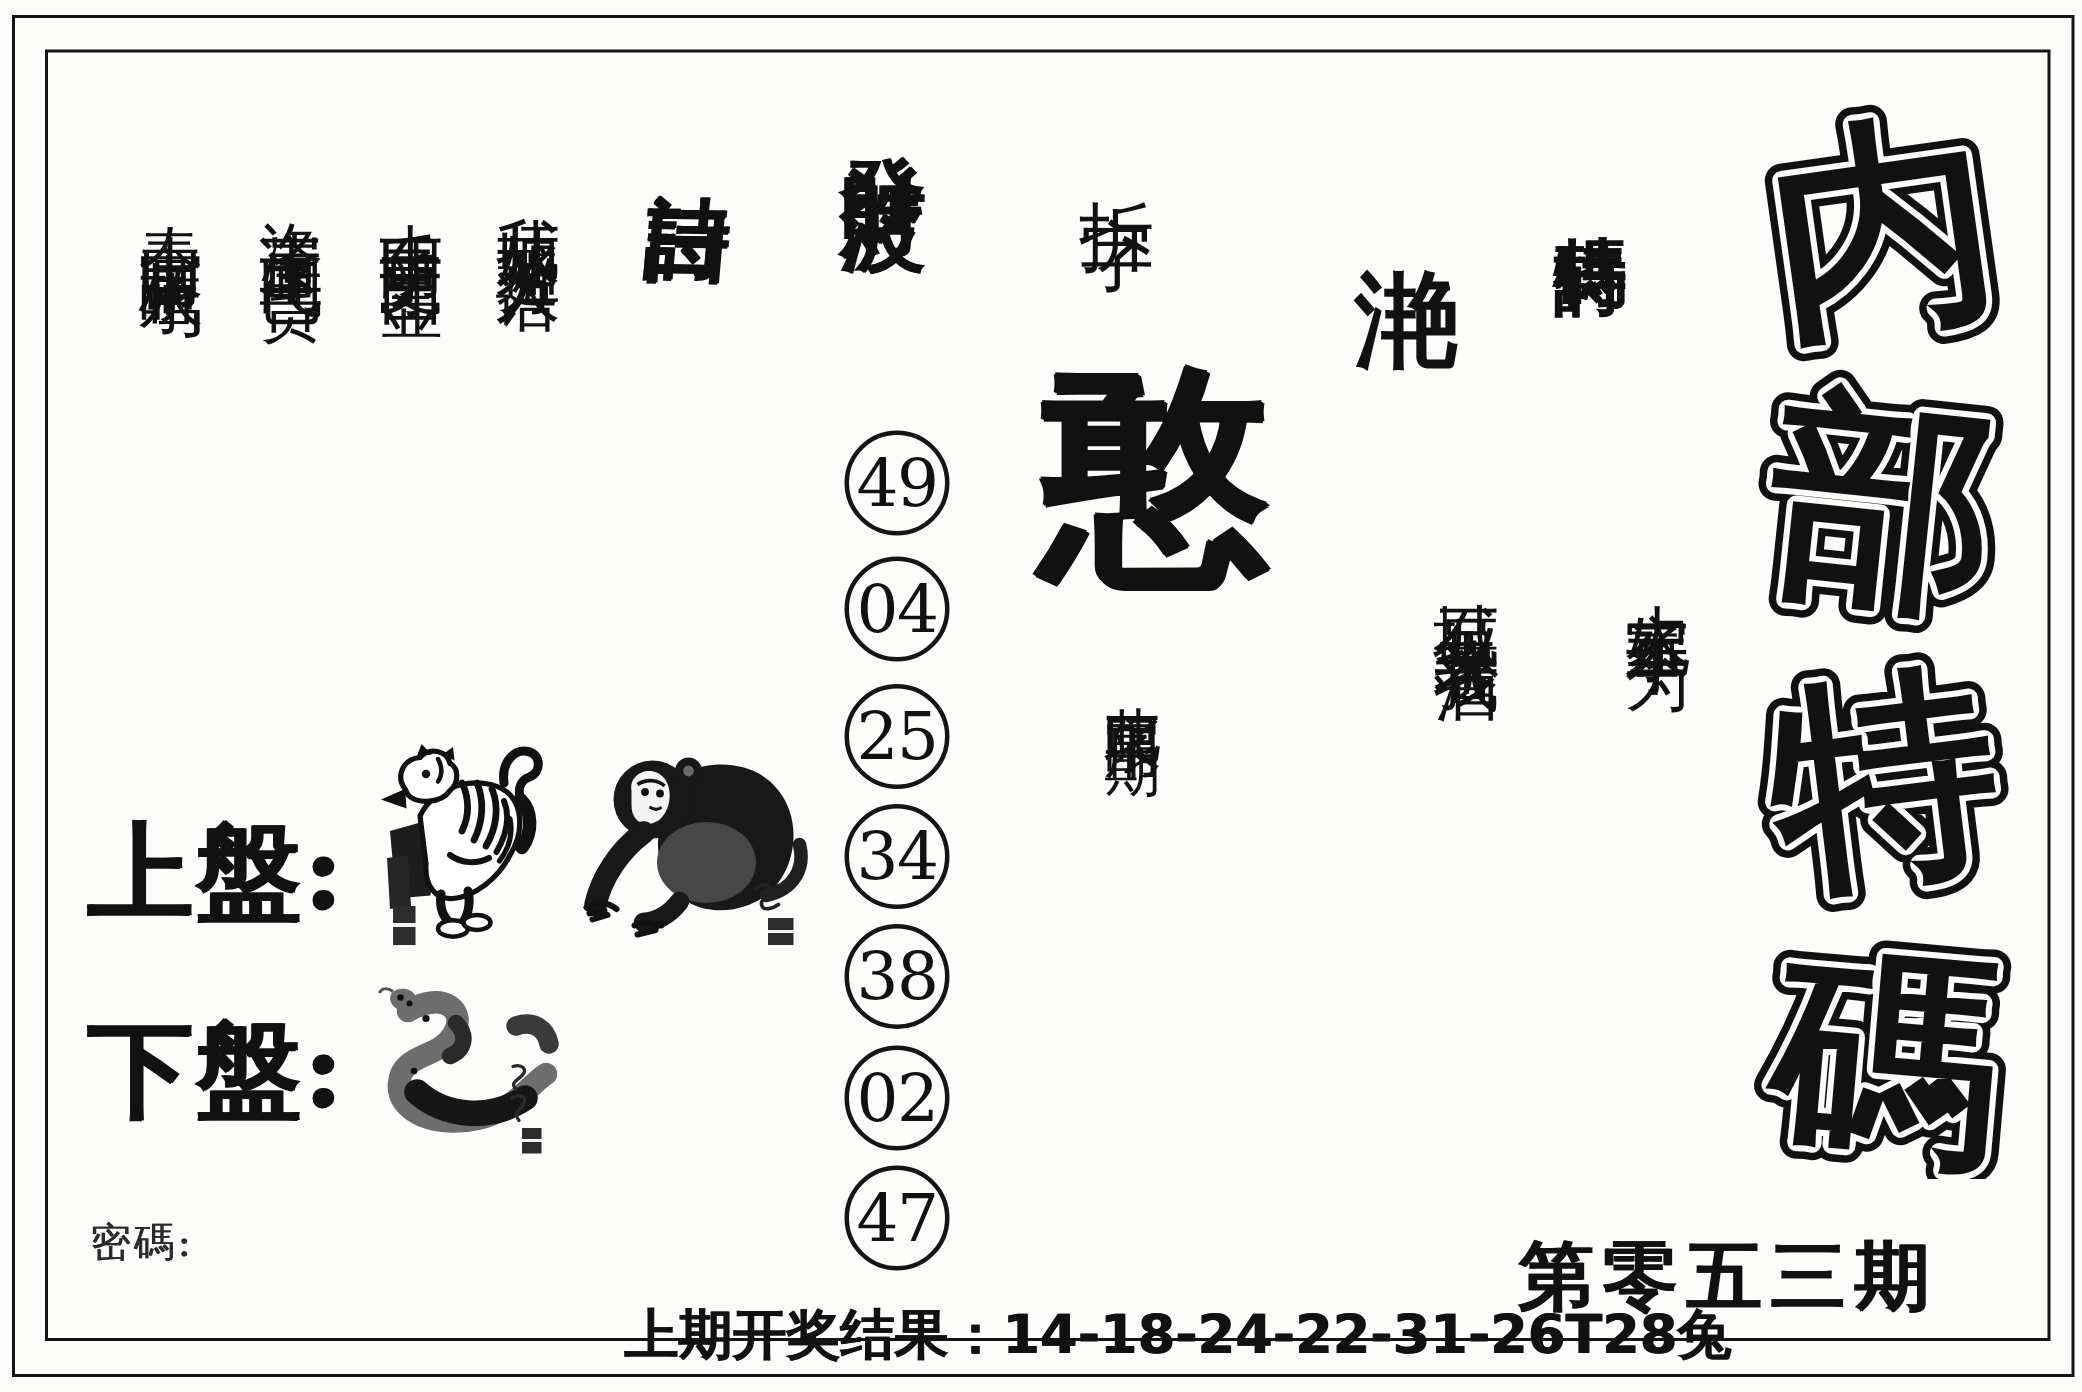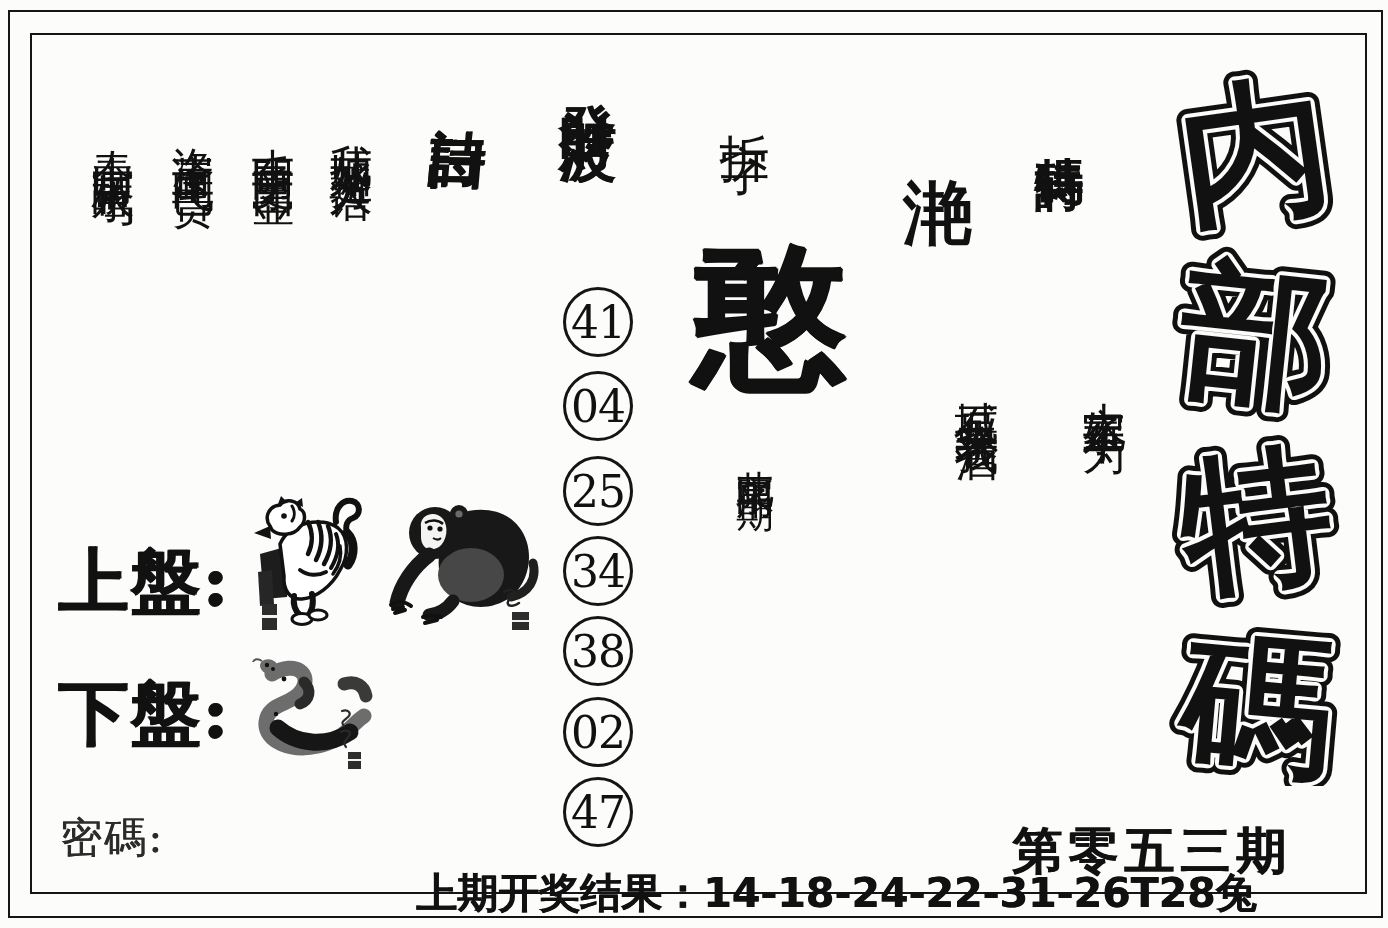--- a/index.html
+++ b/index.html
@@ -53,28 +53,28 @@
   }
 
   .plate-label{
     position:absolute;left:58px;font-size:70px;font-weight:900;line-height:1;
     text-shadow:1.5px 0 #111,0 1px #111;letter-spacing:2px;
   }
   #upperLabel{top:546px;}
   #lowerLabel{top:678px;}
 
   #mimaRow{position:absolute;left:60px;top:810px;display:flex;align-items:baseline;gap:10px;}
-  #mimaLabel{font-size:42px;color:#2b2b2b;letter-spacing:2px;text-shadow:0.5px 0 #2b2b2b;}
+  #mimaLabel{font-size:27px;color:#2b2b2b;letter-spacing:2px;text-shadow:0.5px 0 #2b2b2b;}
   #mimaValue{font-size:58px;letter-spacing:4px;font-family:"DejaVu Serif",serif;}
 
   #issueNo{position:absolute;left:1012px;top:818px;font-size:50px;font-weight:900;
     letter-spacing:6px;text-shadow:1px 0 #111;}
 
   #prevResult{
-    position:absolute;left:416px;top:866px;font-size:41px;font-weight:800;
+    position:absolute;left:416px;top:866px;font-size:36px;font-weight:800;
     font-family:"DejaVu Sans",sans-serif;letter-spacing:0px;
     text-shadow:0.7px 0 #111;white-space:nowrap;
   }
 
   
   #calli{position:absolute;left:1160px;top:36px;}
   #calli text{
     font-family:"DejaVu Serif",serif;font-weight:bold;font-size:150px;
     text-anchor:middle;
   }
@@ -93,21 +93,21 @@
   <div id="outerBorder" class="border-box"></div>
   <div id="innerBorder" class="border-box"></div>
 
   <div id="poemTitle" class="vert">詩曰</div>
   <div id="poemLine1" class="vert poem-line">我师如避分人语</div>
   <div id="poemLine2" class="vert poem-line">古千阴子更团壶</div>
   <div id="poemLine3" class="vert poem-line">洛岸正闻飞已贵</div>
   <div id="poemLine4" class="vert poem-line">春山宫中桥水鸣</div>
 
   <div id="facaiLabel" class="vert">發財波</div>
-  <div class="ball" style="top:287px">41</div>
+  <div class="ball" style="top:287px">49</div>
   <div class="ball" style="top:371px">04</div>
   <div class="ball" style="top:456px">25</div>
   <div class="ball" style="top:536px">34</div>
   <div class="ball" style="top:616px">38</div>
   <div class="ball" style="top:697px">02</div>
   <div class="ball" style="top:777px">47</div>
 
   <div id="chaiziLabel" class="vert">拆字</div>
   <div id="bigChar" class="abs">憨</div>
   <div id="limitNote" class="vert">此字限用一期</div>

